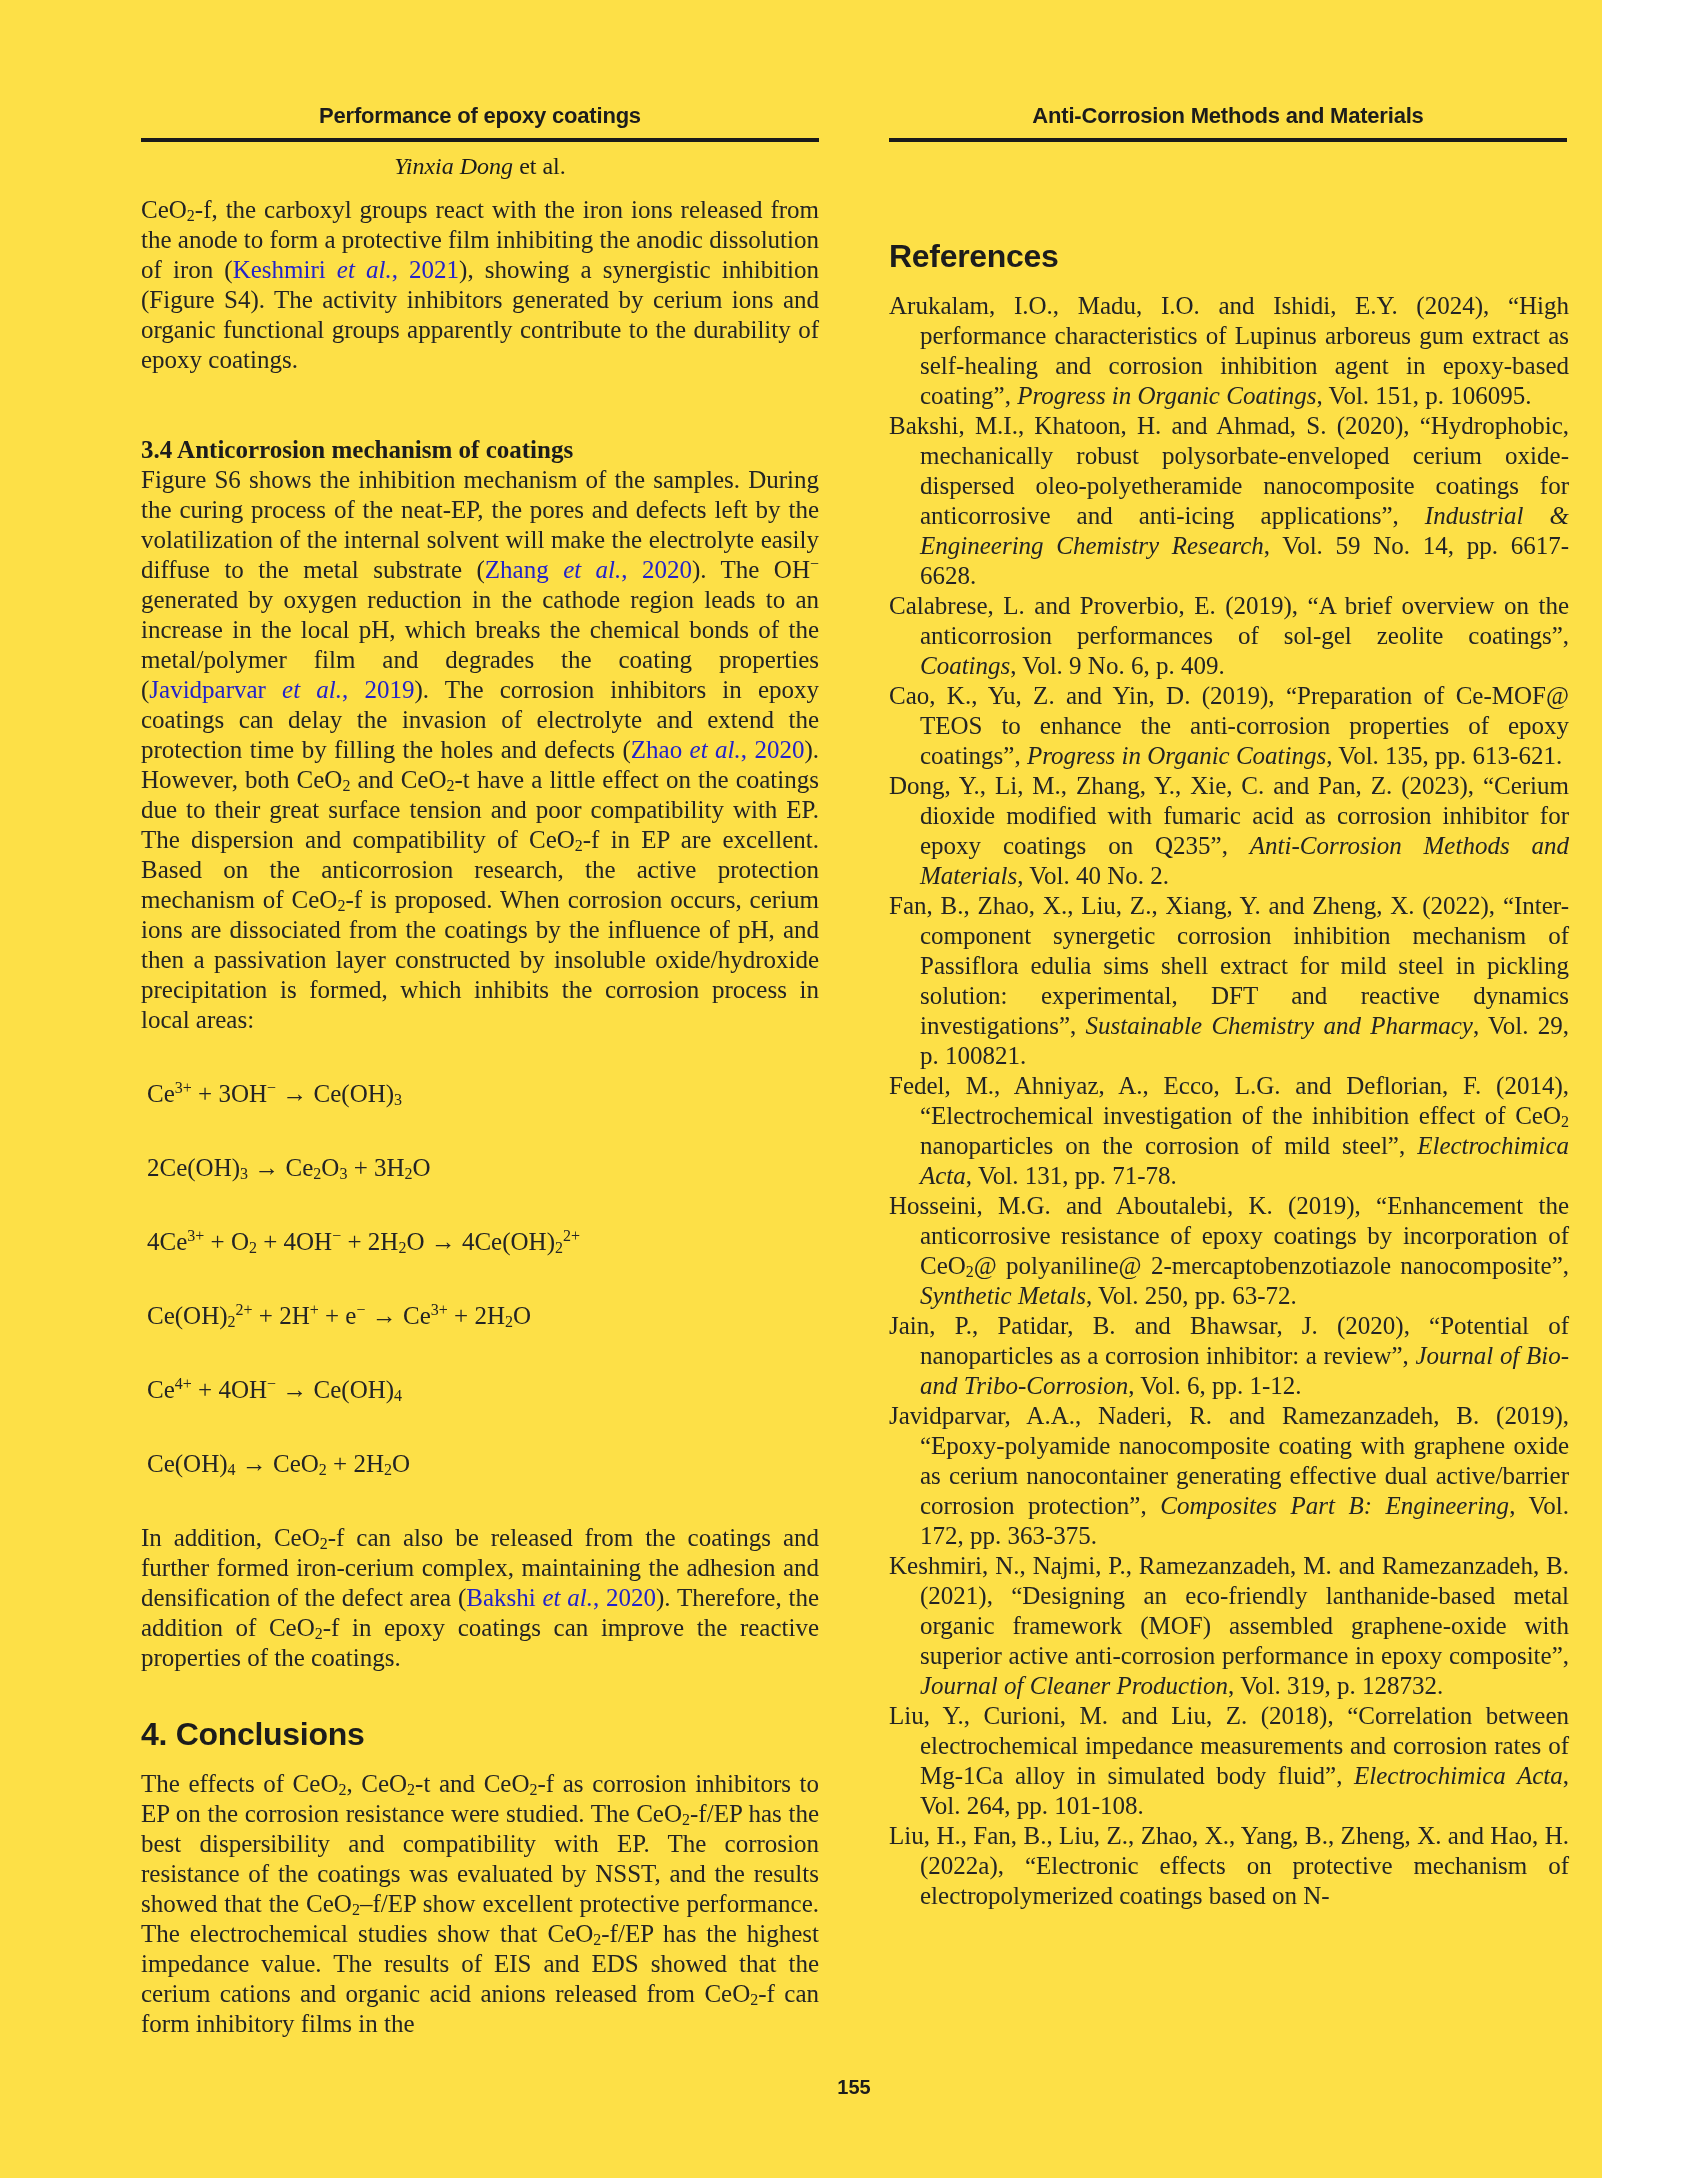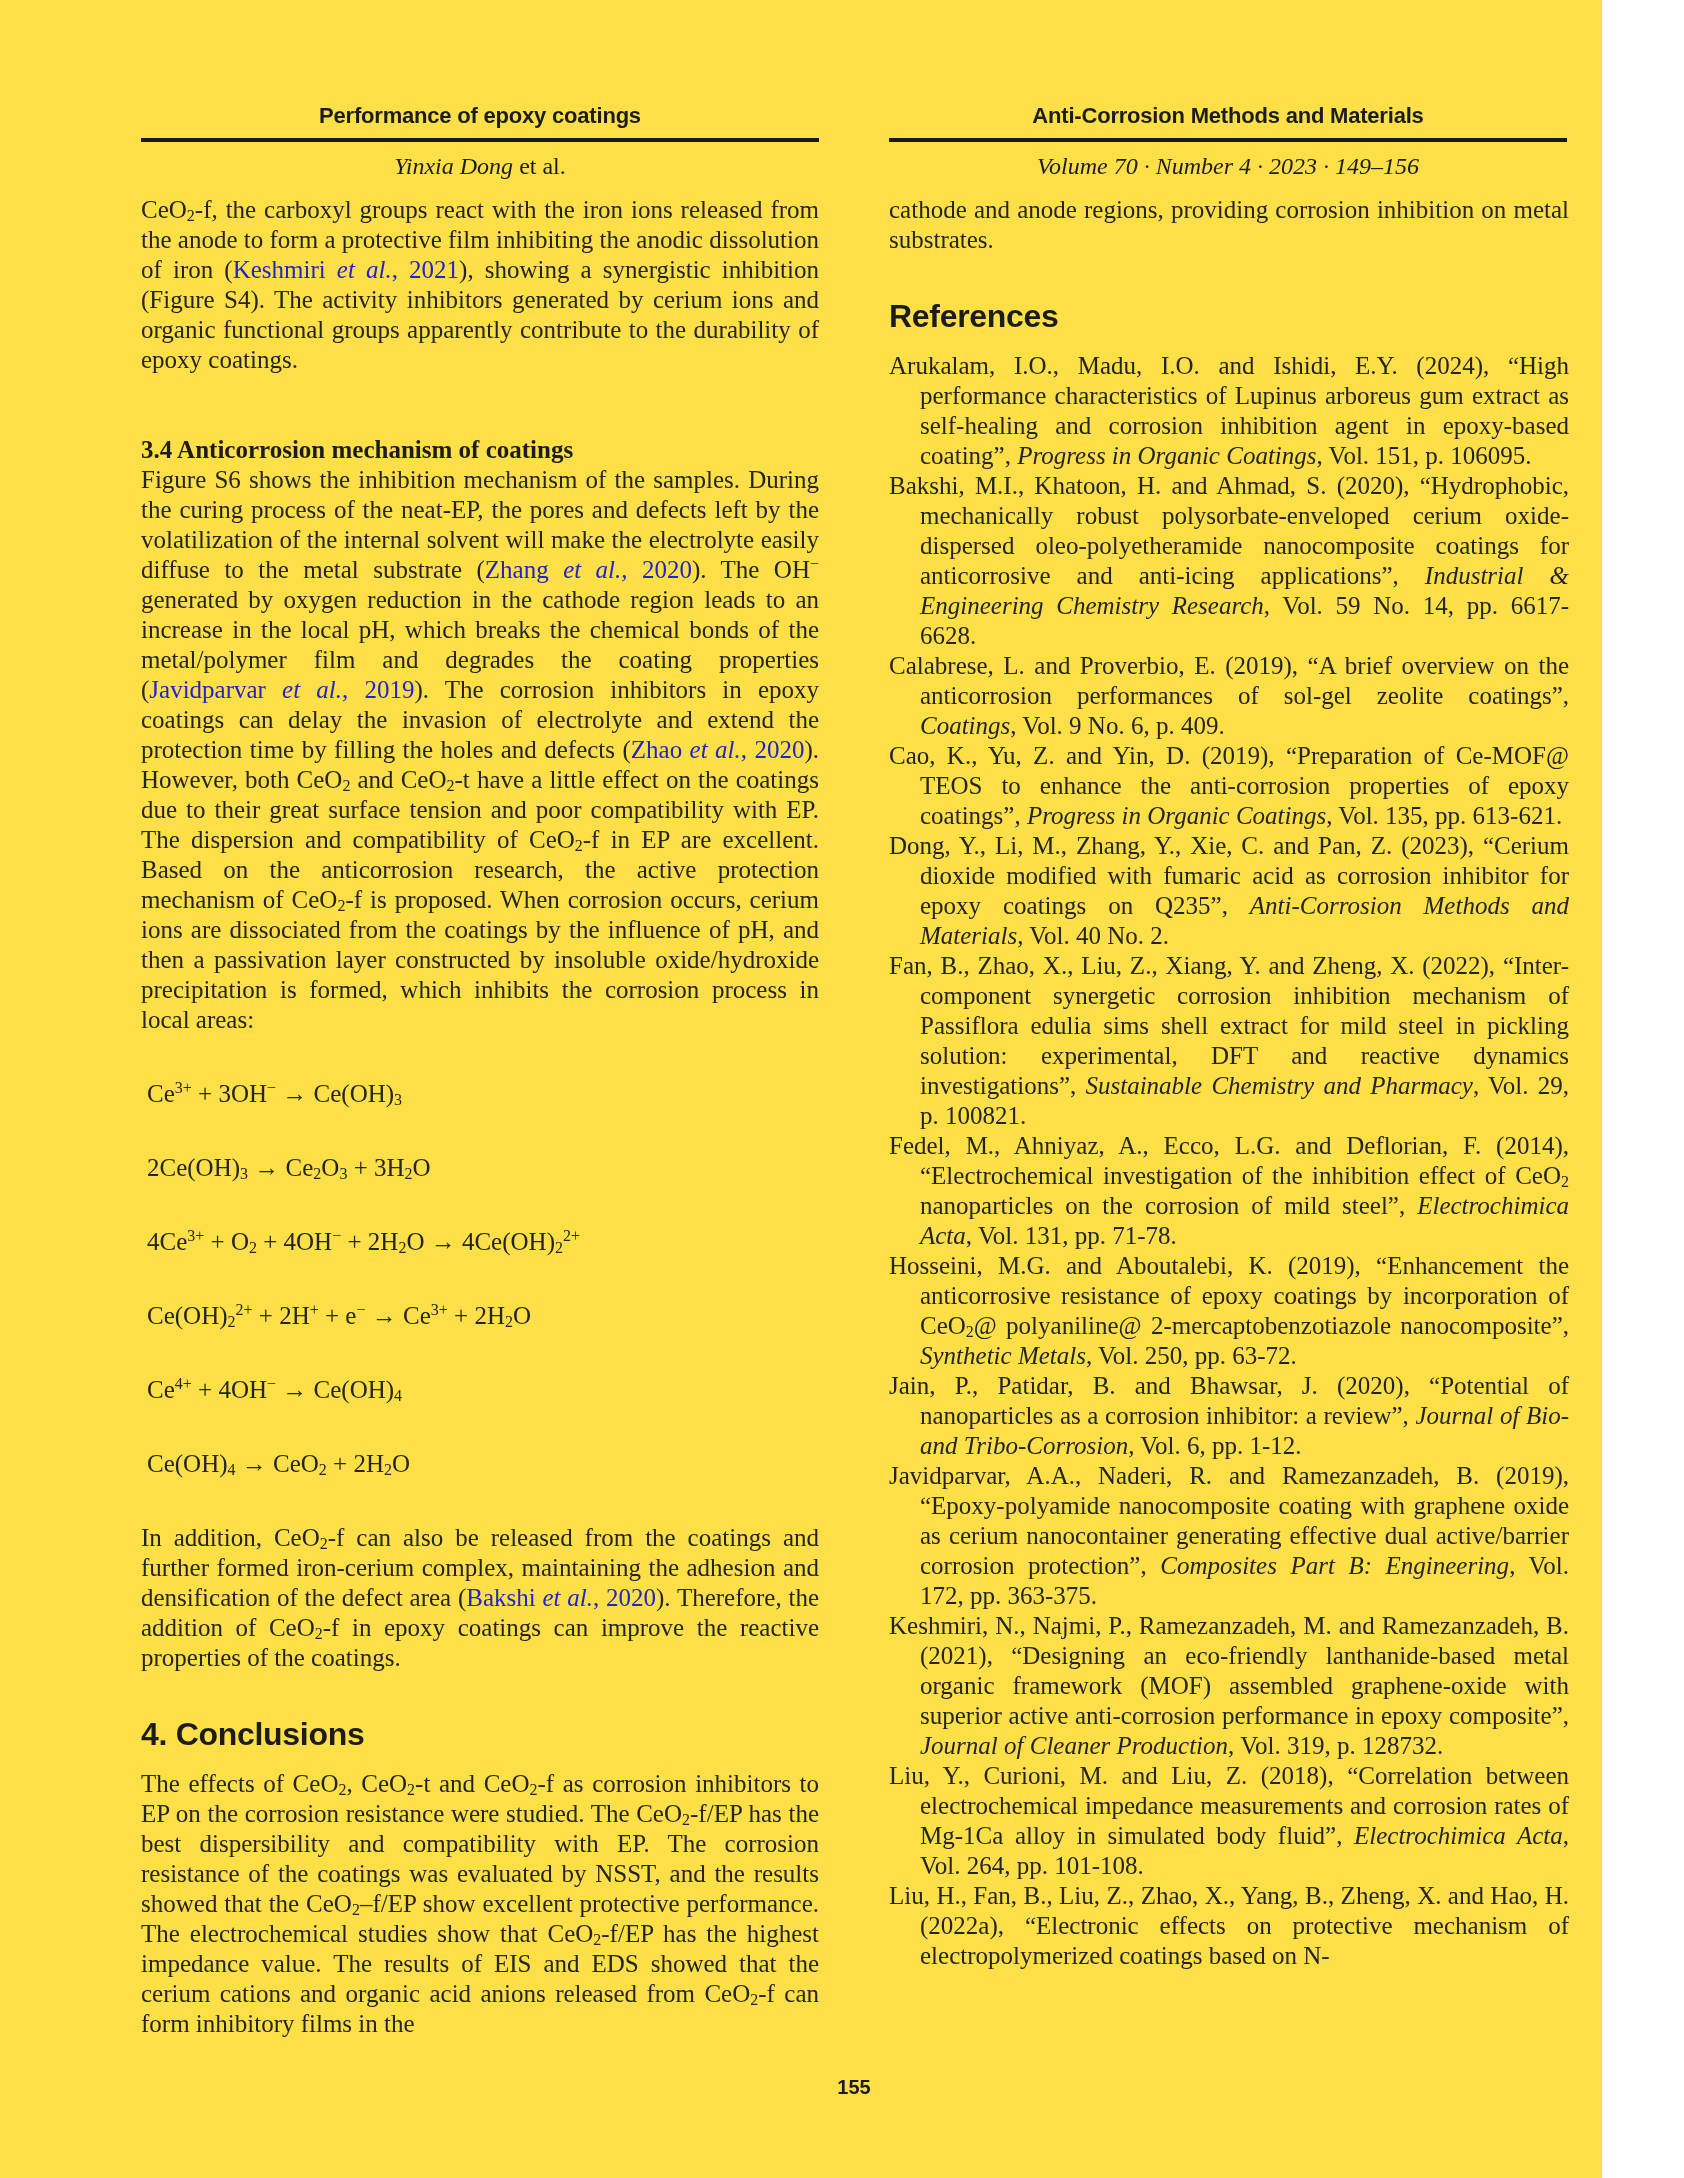--- a/index.html
+++ b/index.html
@@ -61,42 +61,40 @@
 
   <div class="colhead hl">
     <div class="ht">Performance of epoxy coatings</div>
     <div class="rule"></div>
     <div class="hs"><span class="it">Yinxia Dong</span><span> et al.</span></div>
   </div>
 
   <div class="colhead hr">
     <div class="ht">Anti-Corrosion Methods and Materials</div>
     <div class="rule"></div>
-    <div class="hs"><span class="it">Volume 70 · Number 4 · 2023 · 149–156</span></div>
   </div>
 
   <main class="col left">
     <p><span>CeO<span class="sub">2</span>-f, the carboxyl groups react with the iron ions released from the anode to form a protective film inhibiting the anodic dissolution of iron (</span><span class="lk">Keshmiri </span><span class="lk it">et al.</span><span class="lk">, 2021</span><span>), showing a synergistic inhibition (Figure S4). The activity inhibitors generated by cerium ions and organic functional groups apparently contribute to the durability of epoxy coatings.</span></p>
     <h3>3.4 Anticorrosion mechanism of coatings</h3>
     <p><span>Figure S6 shows the inhibition mechanism of the samples. During the curing process of the neat-EP, the pores and defects left by the volatilization of the internal solvent will make the electrolyte easily diffuse to the metal substrate (</span><span class="lk">Zhang </span><span class="lk it">et al.</span><span class="lk">, 2020</span><span>). The OH<span class="sup">−</span> generated by oxygen reduction in the cathode region leads to an increase in the local pH, which breaks the chemical bonds of the metal/polymer film and degrades the coating properties (</span><span class="lk">Javidparvar </span><span class="lk it">et al.</span><span class="lk">, 2019</span><span>). The corrosion inhibitors in epoxy coatings can delay the invasion of electrolyte and extend the protection time by filling the holes and defects (</span><span class="lk">Zhao </span><span class="lk it">et al.</span><span class="lk">, 2020</span><span>). However, both CeO<span class="sub">2</span> and CeO<span class="sub">2</span>-t have a little effect on the coatings due to their great surface tension and poor compatibility with EP. The dispersion and compatibility of CeO<span class="sub">2</span>-f in EP are excellent. Based on the anticorrosion research, the active protection mechanism of CeO<span class="sub">2</span>-f is proposed. When corrosion occurs, cerium ions are dissociated from the coatings by the influence of pH, and then a passivation layer constructed by insoluble oxide/hydroxide precipitation is formed, which inhibits the corrosion process in local areas:</span></p>
     <div class="eqs">
         <div class="eq">Ce<span class="sup">3</span><span class="sup">+</span> + 3OH<span class="sup">−</span> → Ce(OH)<span class="sub">3</span></div>
         <div class="eq">2Ce(OH)<span class="sub">3</span> → Ce<span class="sub">2</span>O<span class="sub">3</span> + 3H<span class="sub">2</span>O</div>
         <div class="eq">4Ce<span class="sup">3</span><span class="sup">+</span> + O<span class="sub">2</span> + 4OH<span class="sup">−</span> + 2H<span class="sub">2</span>O → 4Ce(OH)<span class="sub">2</span><span class="sup">2</span><span class="sup">+</span></div>
         <div class="eq">Ce(OH)<span class="sub">2</span><span class="sup">2</span><span class="sup">+</span> + 2H<span class="sup">+</span> + e<span class="sup">−</span> → Ce<span class="sup">3</span><span class="sup">+</span> + 2H<span class="sub">2</span>O</div>
         <div class="eq">Ce<span class="sup">4</span><span class="sup">+</span> + 4OH<span class="sup">−</span> → Ce(OH)<span class="sub">4</span></div>
         <div class="eq">Ce(OH)<span class="sub">4</span> → CeO<span class="sub">2</span> + 2H<span class="sub">2</span>O</div>
       </div>
     <p><span>In addition, CeO<span class="sub">2</span>-f can also be released from the coatings and further formed iron-cerium complex, maintaining the adhesion and densification of the defect area (</span><span class="lk">Bakshi </span><span class="lk it">et al.</span><span class="lk">, 2020</span><span>). Therefore, the addition of CeO<span class="sub">2</span>-f in epoxy coatings can improve the reactive properties of the coatings.</span></p>
     <h2>4. Conclusions</h2>
     <p><span>The effects of CeO<span class="sub">2</span>, CeO<span class="sub">2</span>-t and CeO<span class="sub">2</span>-f as corrosion inhibitors to EP on the corrosion resistance were studied. The CeO<span class="sub">2</span>-f/EP has the best dispersibility and compatibility with EP. The corrosion resistance of the coatings was evaluated by NSST, and the results showed that the CeO<span class="sub">2</span>–f/EP show excellent protective performance. The electrochemical studies show that CeO<span class="sub">2</span>-f/EP has the highest impedance value. The results of EIS and EDS showed that the cerium cations and organic acid anions released from CeO<span class="sub">2</span>-f can form inhibitory films in the</span></p>
   </main>
 
   <aside class="col right">
-    <p><span>cathode and anode regions, providing corrosion inhibition on metal substrates.</span></p>
     <h2>References</h2>
     <div class="refs">
         <div class="ref"><span>Arukalam, I.O., Madu, I.O. and Ishidi, E.Y. (2024), “High performance characteristics of Lupinus arboreus gum extract as self-healing and corrosion inhibition agent in epoxy-based coating”, </span><span class="it">Progress in Organic Coatings</span><span>, Vol. 151, p. 106095.</span></div>
         <div class="ref"><span>Bakshi, M.I., Khatoon, H. and Ahmad, S. (2020), “Hydrophobic, mechanically robust polysorbate-enveloped cerium oxide-dispersed oleo-polyetheramide nanocomposite coatings for anticorrosive and anti-icing applications”, </span><span class="it">Industrial &amp; Engineering Chemistry Research</span><span>, Vol. 59 No. 14, pp. 6617-6628.</span></div>
         <div class="ref"><span>Calabrese, L. and Proverbio, E. (2019), “A brief overview on the anticorrosion performances of sol-gel zeolite coatings”, </span><span class="it">Coatings</span><span>, Vol. 9 No. 6, p. 409.</span></div>
         <div class="ref"><span>Cao, K., Yu, Z. and Yin, D. (2019), “Preparation of Ce-MOF@ TEOS to enhance the anti-corrosion properties of epoxy coatings”, </span><span class="it">Progress in Organic Coatings</span><span>, Vol. 135, pp. 613-621.</span></div>
         <div class="ref"><span>Dong, Y., Li, M., Zhang, Y., Xie, C. and Pan, Z. (2023), “Cerium dioxide modified with fumaric acid as corrosion inhibitor for epoxy coatings on Q235”, </span><span class="it">Anti-Corrosion Methods and Materials</span><span>, Vol. 40 No. 2.</span></div>
         <div class="ref"><span>Fan, B., Zhao, X., Liu, Z., Xiang, Y. and Zheng, X. (2022), “Inter-component synergetic corrosion inhibition mechanism of Passiflora edulia sims shell extract for mild steel in pickling solution: experimental, DFT and reactive dynamics investigations”, </span><span class="it">Sustainable Chemistry and Pharmacy</span><span>, Vol. 29, p. 100821.</span></div>
         <div class="ref"><span>Fedel, M., Ahniyaz, A., Ecco, L.G. and Deflorian, F. (2014), “Electrochemical investigation of the inhibition effect of CeO<span class="sub">2</span> nanoparticles on the corrosion of mild steel”, </span><span class="it">Electrochimica Acta</span><span>, Vol. 131, pp. 71-78.</span></div>
         <div class="ref"><span>Hosseini, M.G. and Aboutalebi, K. (2019), “Enhancement the anticorrosive resistance of epoxy coatings by incorporation of CeO<span class="sub">2</span>@ polyaniline@ 2-mercaptobenzotiazole nanocomposite”, </span><span class="it">Synthetic Metals</span><span>, Vol. 250, pp. 63-72.</span></div>

